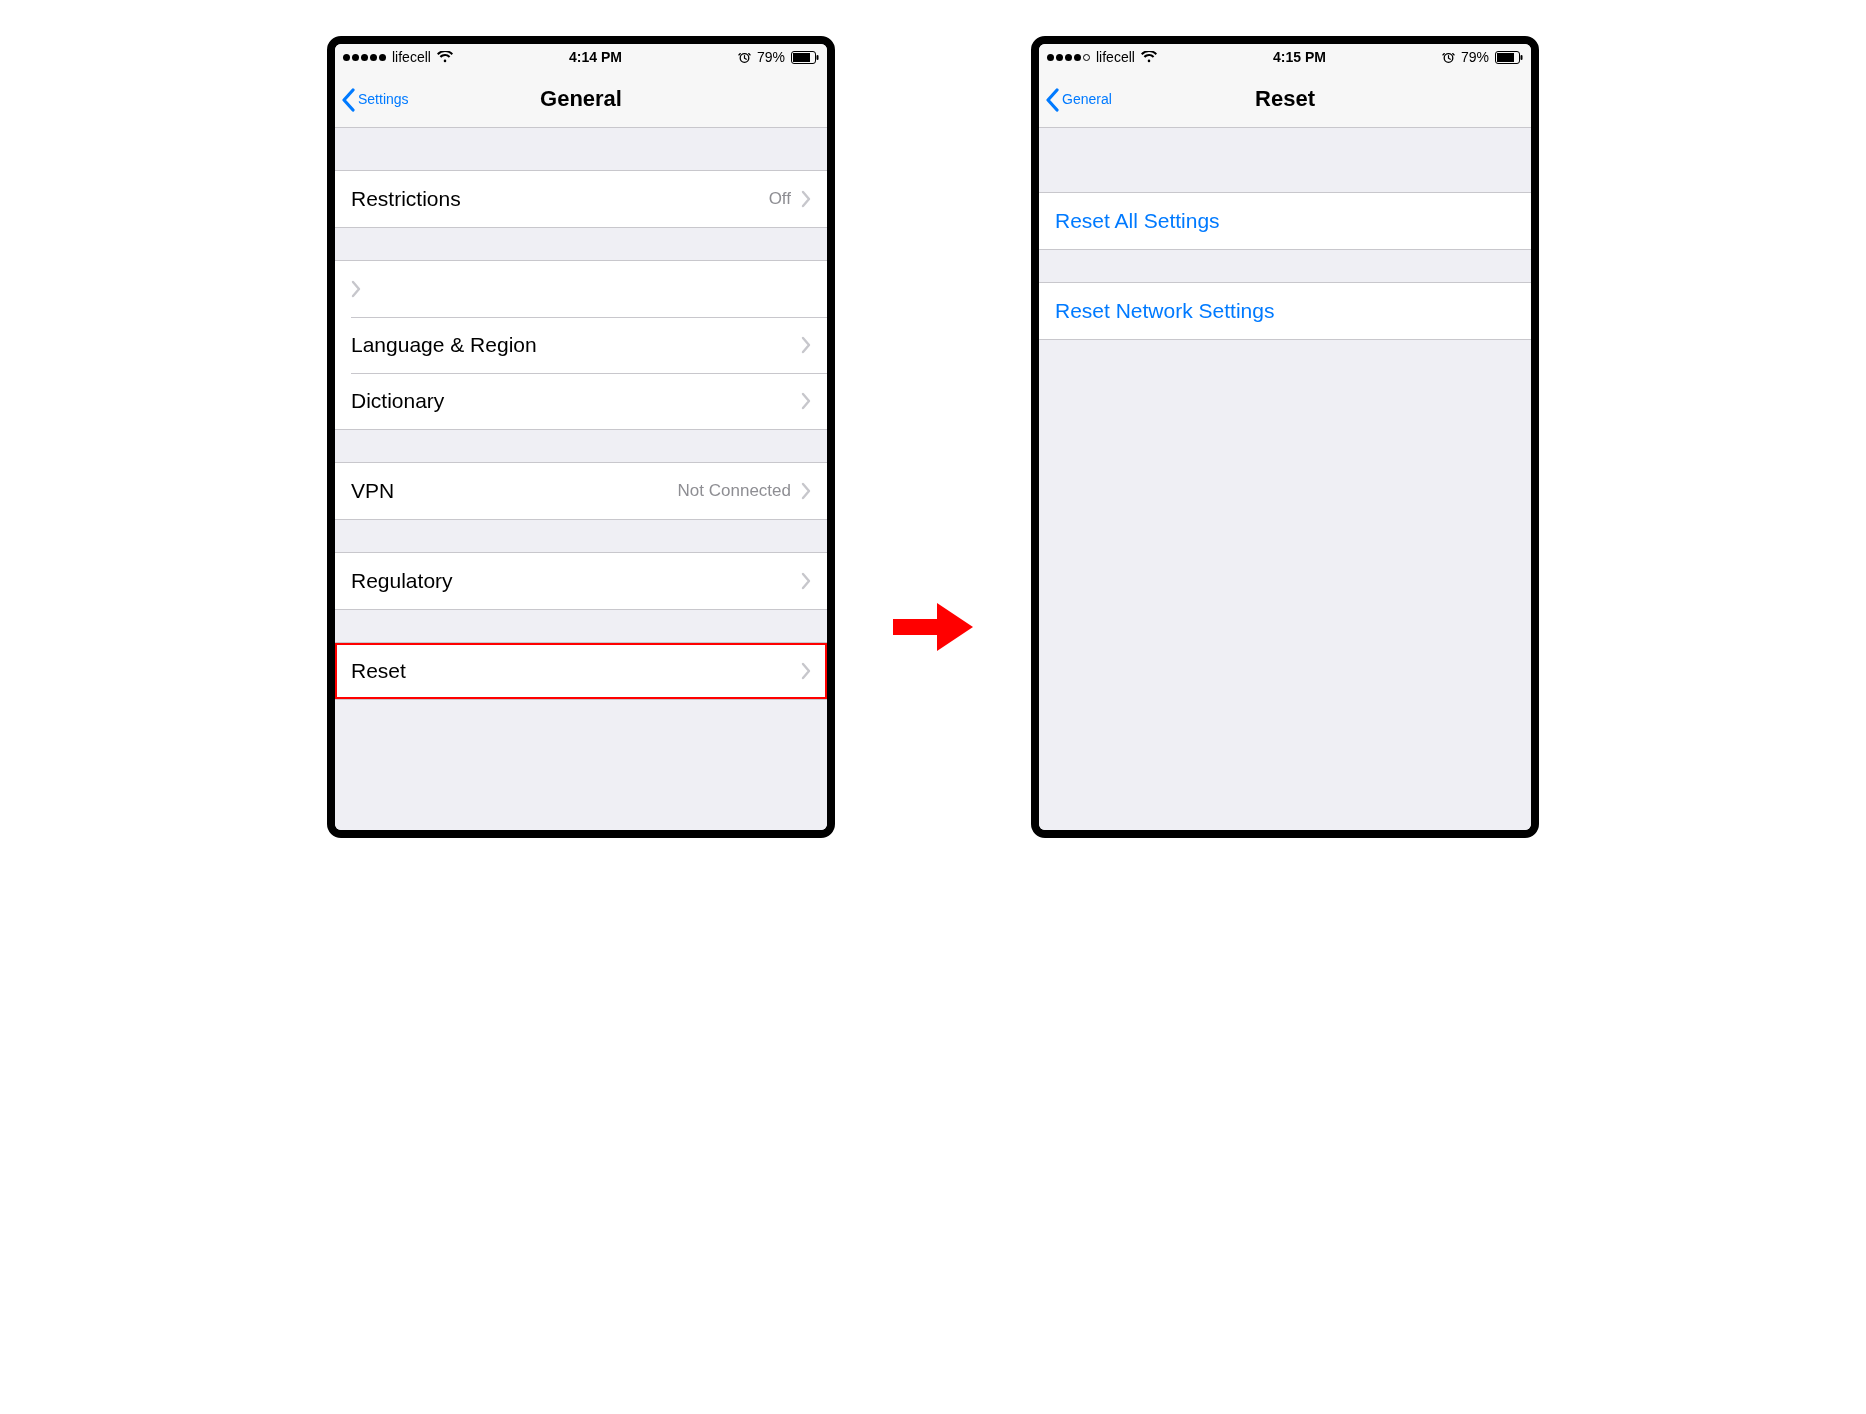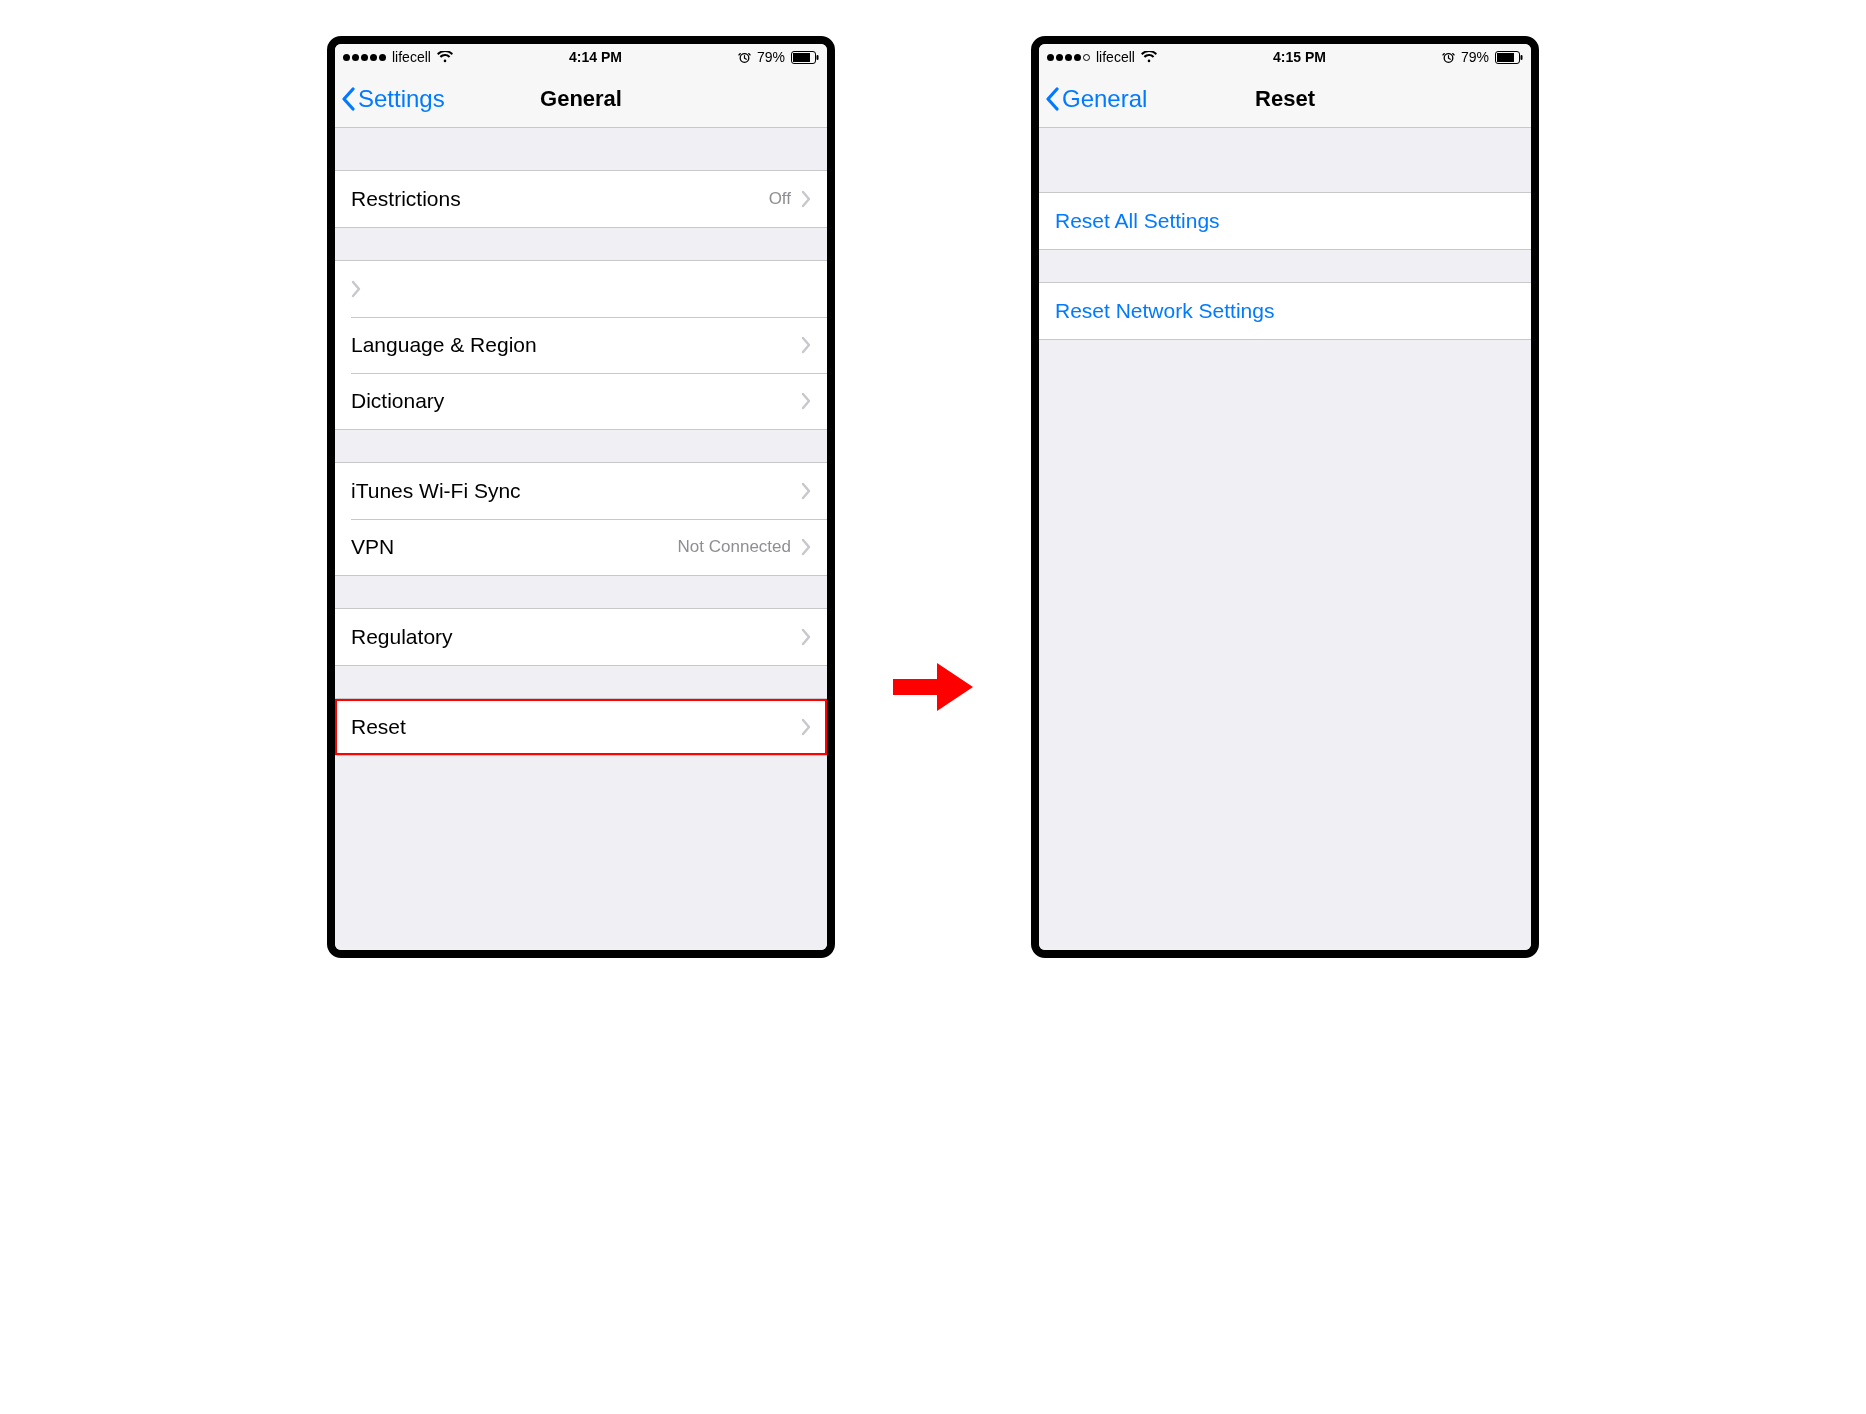--- a/index.html
+++ b/index.html
@@ -23,21 +23,21 @@
     justify-content: center;
     gap: 56px;
   }
   .outer {
     display: flex;
     align-items: center;
     gap: 56px;
   }
   .phone {
     width: 508px;
-    height: 922px;
+    height: 802px;
     border: 8px solid #000;
     border-radius: 14px;
     background: var(--ios-bg);
     overflow: hidden;
     display: flex;
     flex-direction: column;
     position: relative;
   }
   
   .status-bar {
@@ -66,21 +66,21 @@
     border-bottom: 1px solid var(--ios-border);
     display: flex;
     align-items: center;
     position: relative;
     padding: 0 6px;
   }
   .nav .back {
     display: flex;
     align-items: center;
     color: var(--ios-blue);
-    font-size: 24px;
+    font-size: 14px;
     cursor: pointer;
     gap: 2px;
   }
   .nav .back svg { display:block; }
   .nav .title {
     position: absolute;
     left: 0; right: 0;
     text-align: center;
     font-size: 22px;
     font-weight: 600;
@@ -227,28 +227,20 @@
             <span class="label">Dictionary</span>
             <span class="chevron">
               <svg width="10" height="18" viewBox="0 0 10 18">
                 <path d="M2 2l6 7-6 7" fill="none" stroke="#c7c7cc" stroke-width="2.4" stroke-linecap="round" stroke-linejoin="round"></path>
               </svg>
             </span>
           </div>
         </div>
         <div class="group">
           <div class="row">
-            <span class="label">iTunes Wi-Fi Sync</span>
-            <span class="chevron">
-              <svg width="10" height="18" viewBox="0 0 10 18">
-                <path d="M2 2l6 7-6 7" fill="none" stroke="#c7c7cc" stroke-width="2.4" stroke-linecap="round" stroke-linejoin="round"></path>
-              </svg>
-            </span>
-          </div>
-          <div class="row">
             <span class="label">VPN</span>
             <span class="value">Not Connected</span>
             <span class="chevron">
               <svg width="10" height="18" viewBox="0 0 10 18">
                 <path d="M2 2l6 7-6 7" fill="none" stroke="#c7c7cc" stroke-width="2.4" stroke-linecap="round" stroke-linejoin="round"></path>
               </svg>
             </span>
           </div>
         </div>
         <div class="group">

